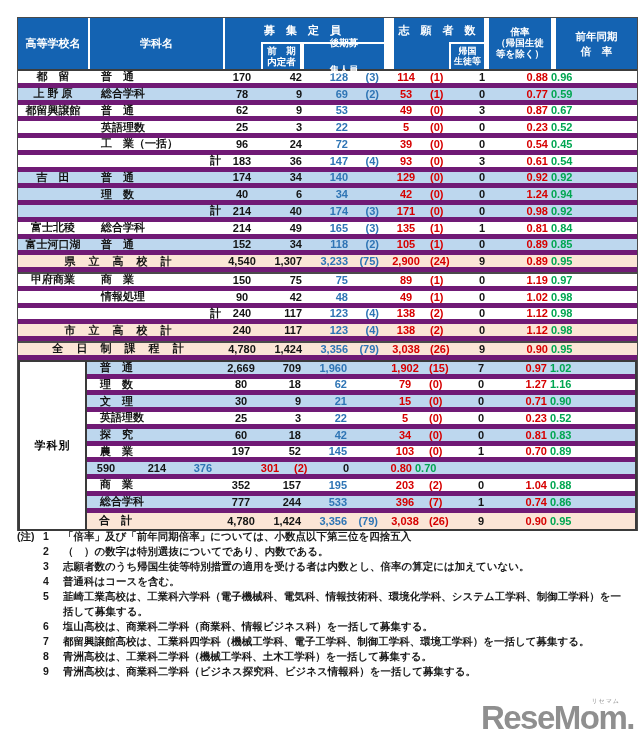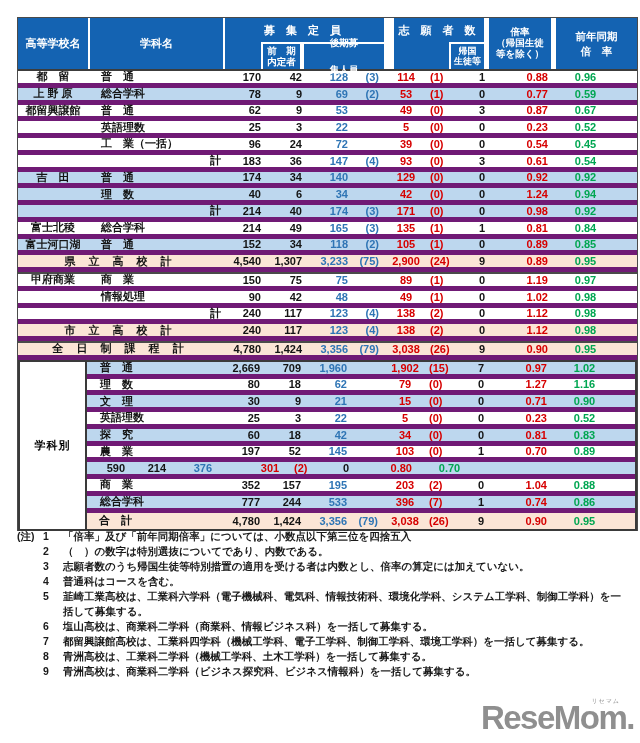--- a/index.html
+++ b/index.html
@@ -37,29 +37,29 @@
   
   .r { display:flex; height:16.75px; align-items:center; border-bottom:5px solid #701a75;
        font-weight:bold; font-size:11px; color:#141414; white-space:nowrap; }
   .bg-w { background:#fff; } .bg-b { background:#bdd7ee; } .bg-p { background:#fbe5d6; }
   .c { overflow:visible; }
   .c-school { width:70px; text-align:center; }
   .c-dept   { width:135px; padding-left:13px; }
   .c-dept.total { padding-left:0; padding-right:2px; text-align:right; }
   .c-dept.sum   { padding-left:12px; }
   .c-label  { width:205px; text-align:center; letter-spacing:5px; }
-  .c-cap    { width:38px; text-align:right; }
+  .c-cap    { width:38px; text-align:center; }
   .c-early  { width:41px; text-align:right; }
   .c-late   { width:49px; text-align:right; padding-right:3px; color:#2f75b5; }
   .c-latep  { width:33px; text-align:right; padding-right:5px; color:#2f75b5; }
   .c-app    { width:46px; text-align:center; padding-right:2px; color:#d60000; }
   .c-appp   { width:20px; text-align:left; color:#d60000; }
   .c-ret    { width:35px; text-align:right; }
   .c-ratio  { width:66px; text-align:right; padding-right:3px; color:#d60000; }
-  .c-prev   { width:85px; text-align:center; padding-right:16px; color:#00a651; }
+  .c-prev   { width:85px; text-align:left; padding-right:16px; color:#00a651; }
   .divider  { height:2px; background:#4a4a4a; }
 
   
   .dept-section { display:flex; border:2px solid #3a3a3a; }
   .dept-label-cell { width:70px; border-right:2px solid #3a3a3a; background:#fff;
         display:flex; align-items:center; justify-content:center;
         font-weight:bold; font-size:11px; letter-spacing:1px;font-family:Liberation Mono, monospace; }
   .dept-rows { flex:1; }
   .dept-rows .r:last-child { border-bottom:none; }
 

